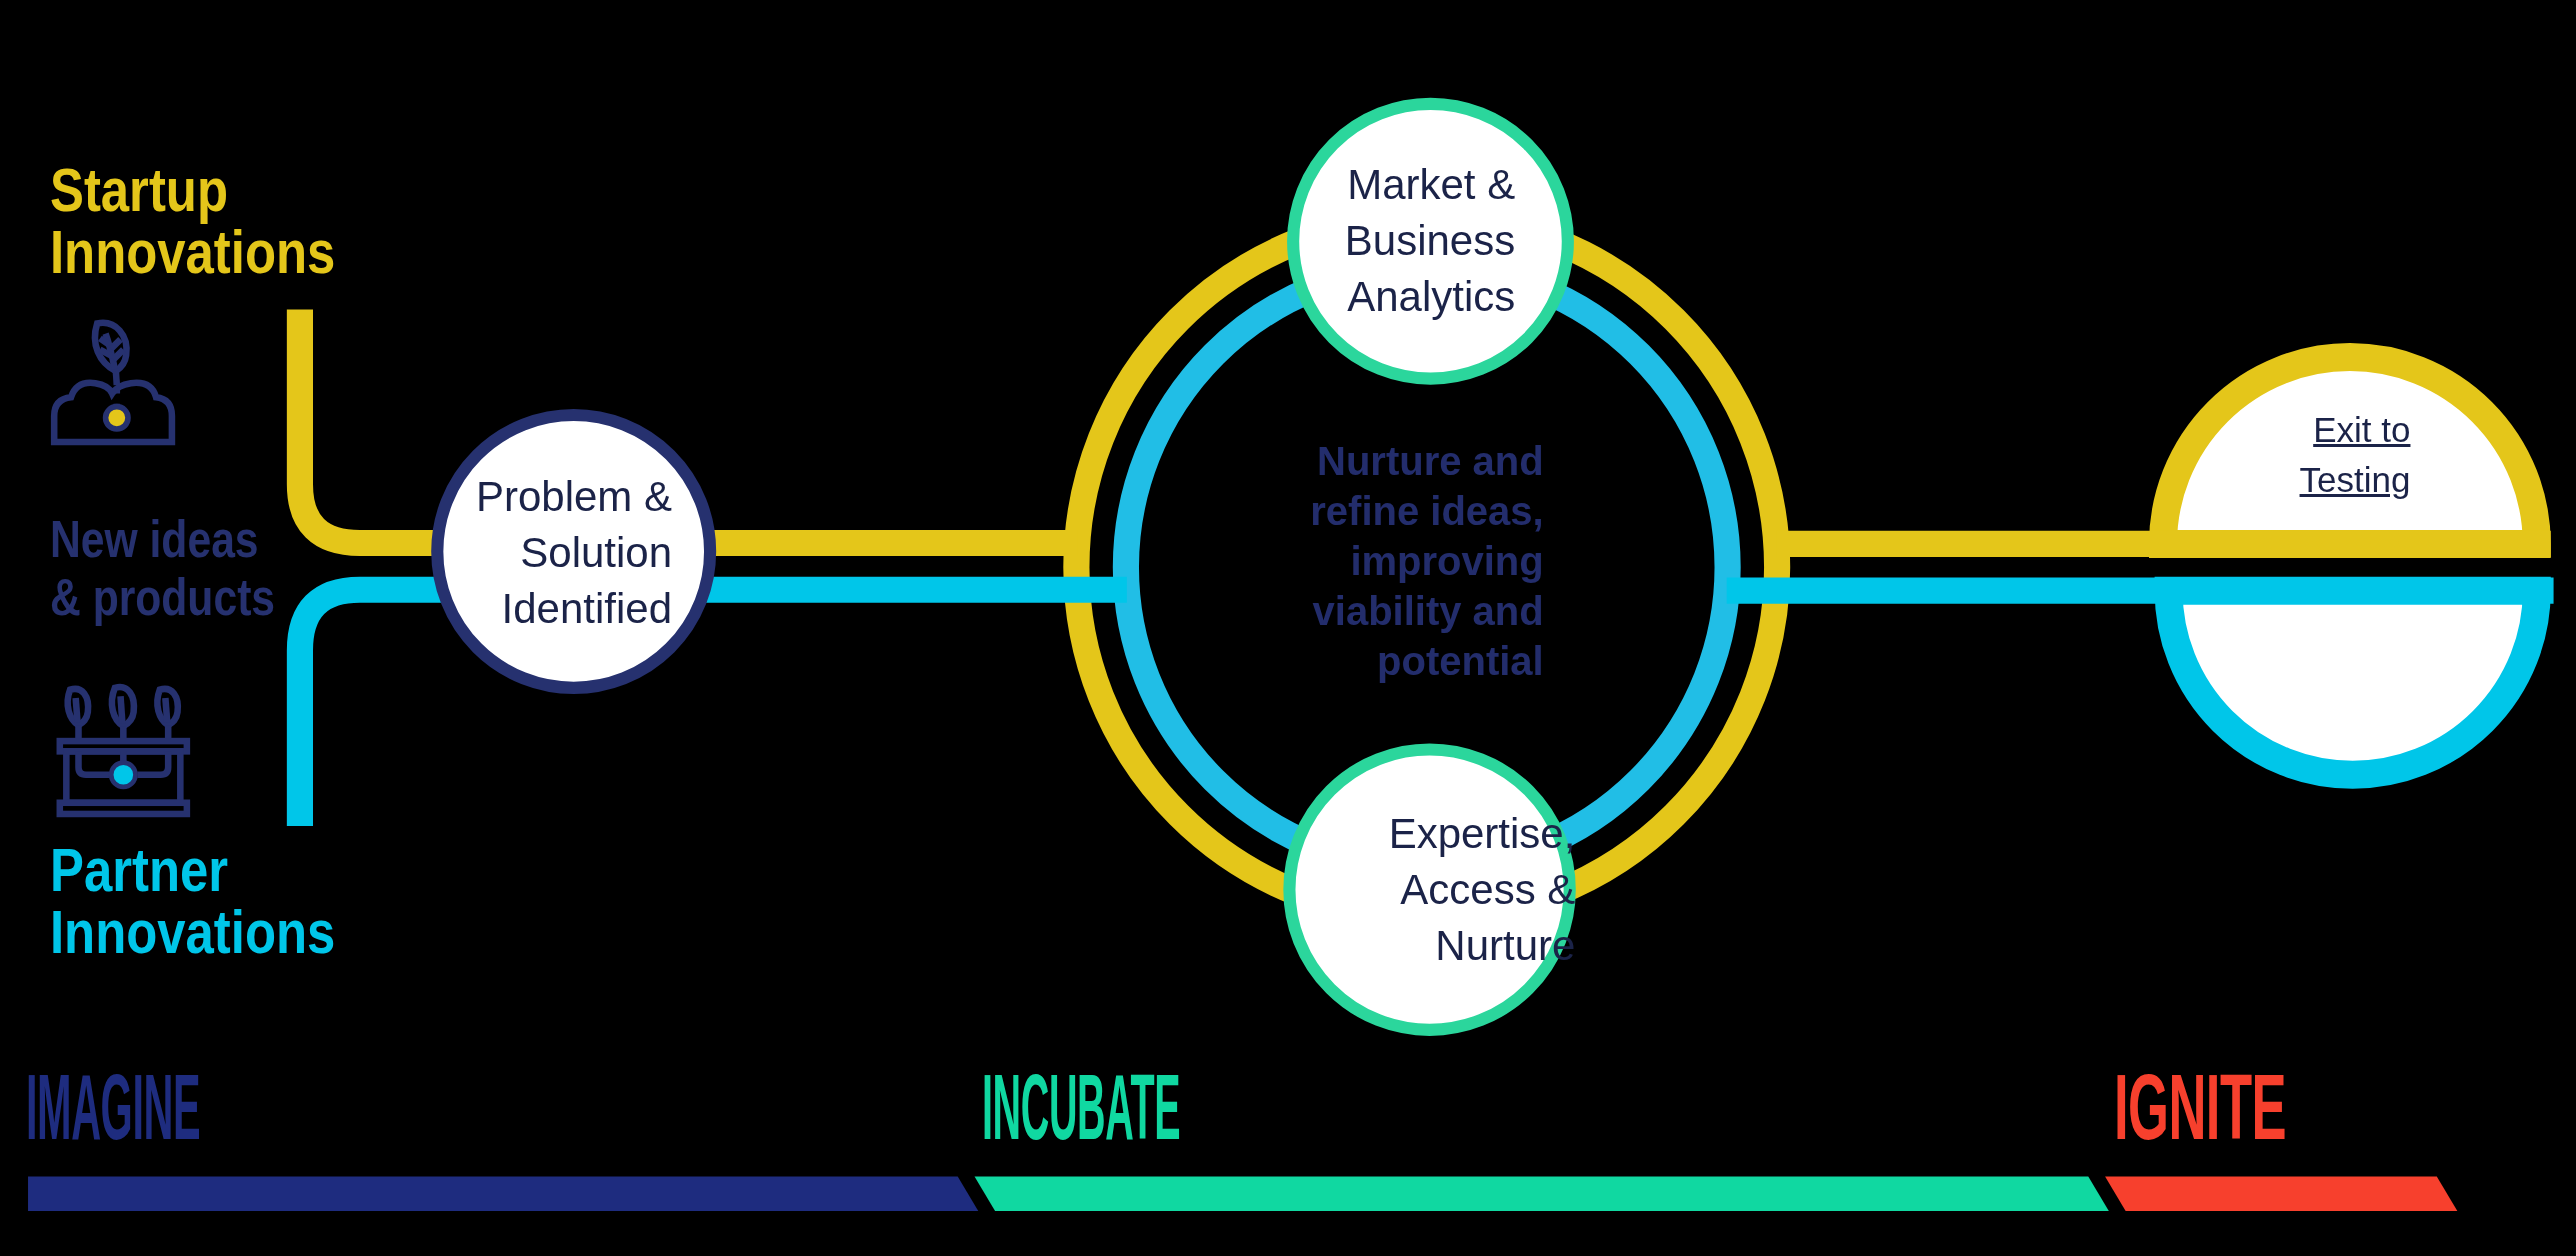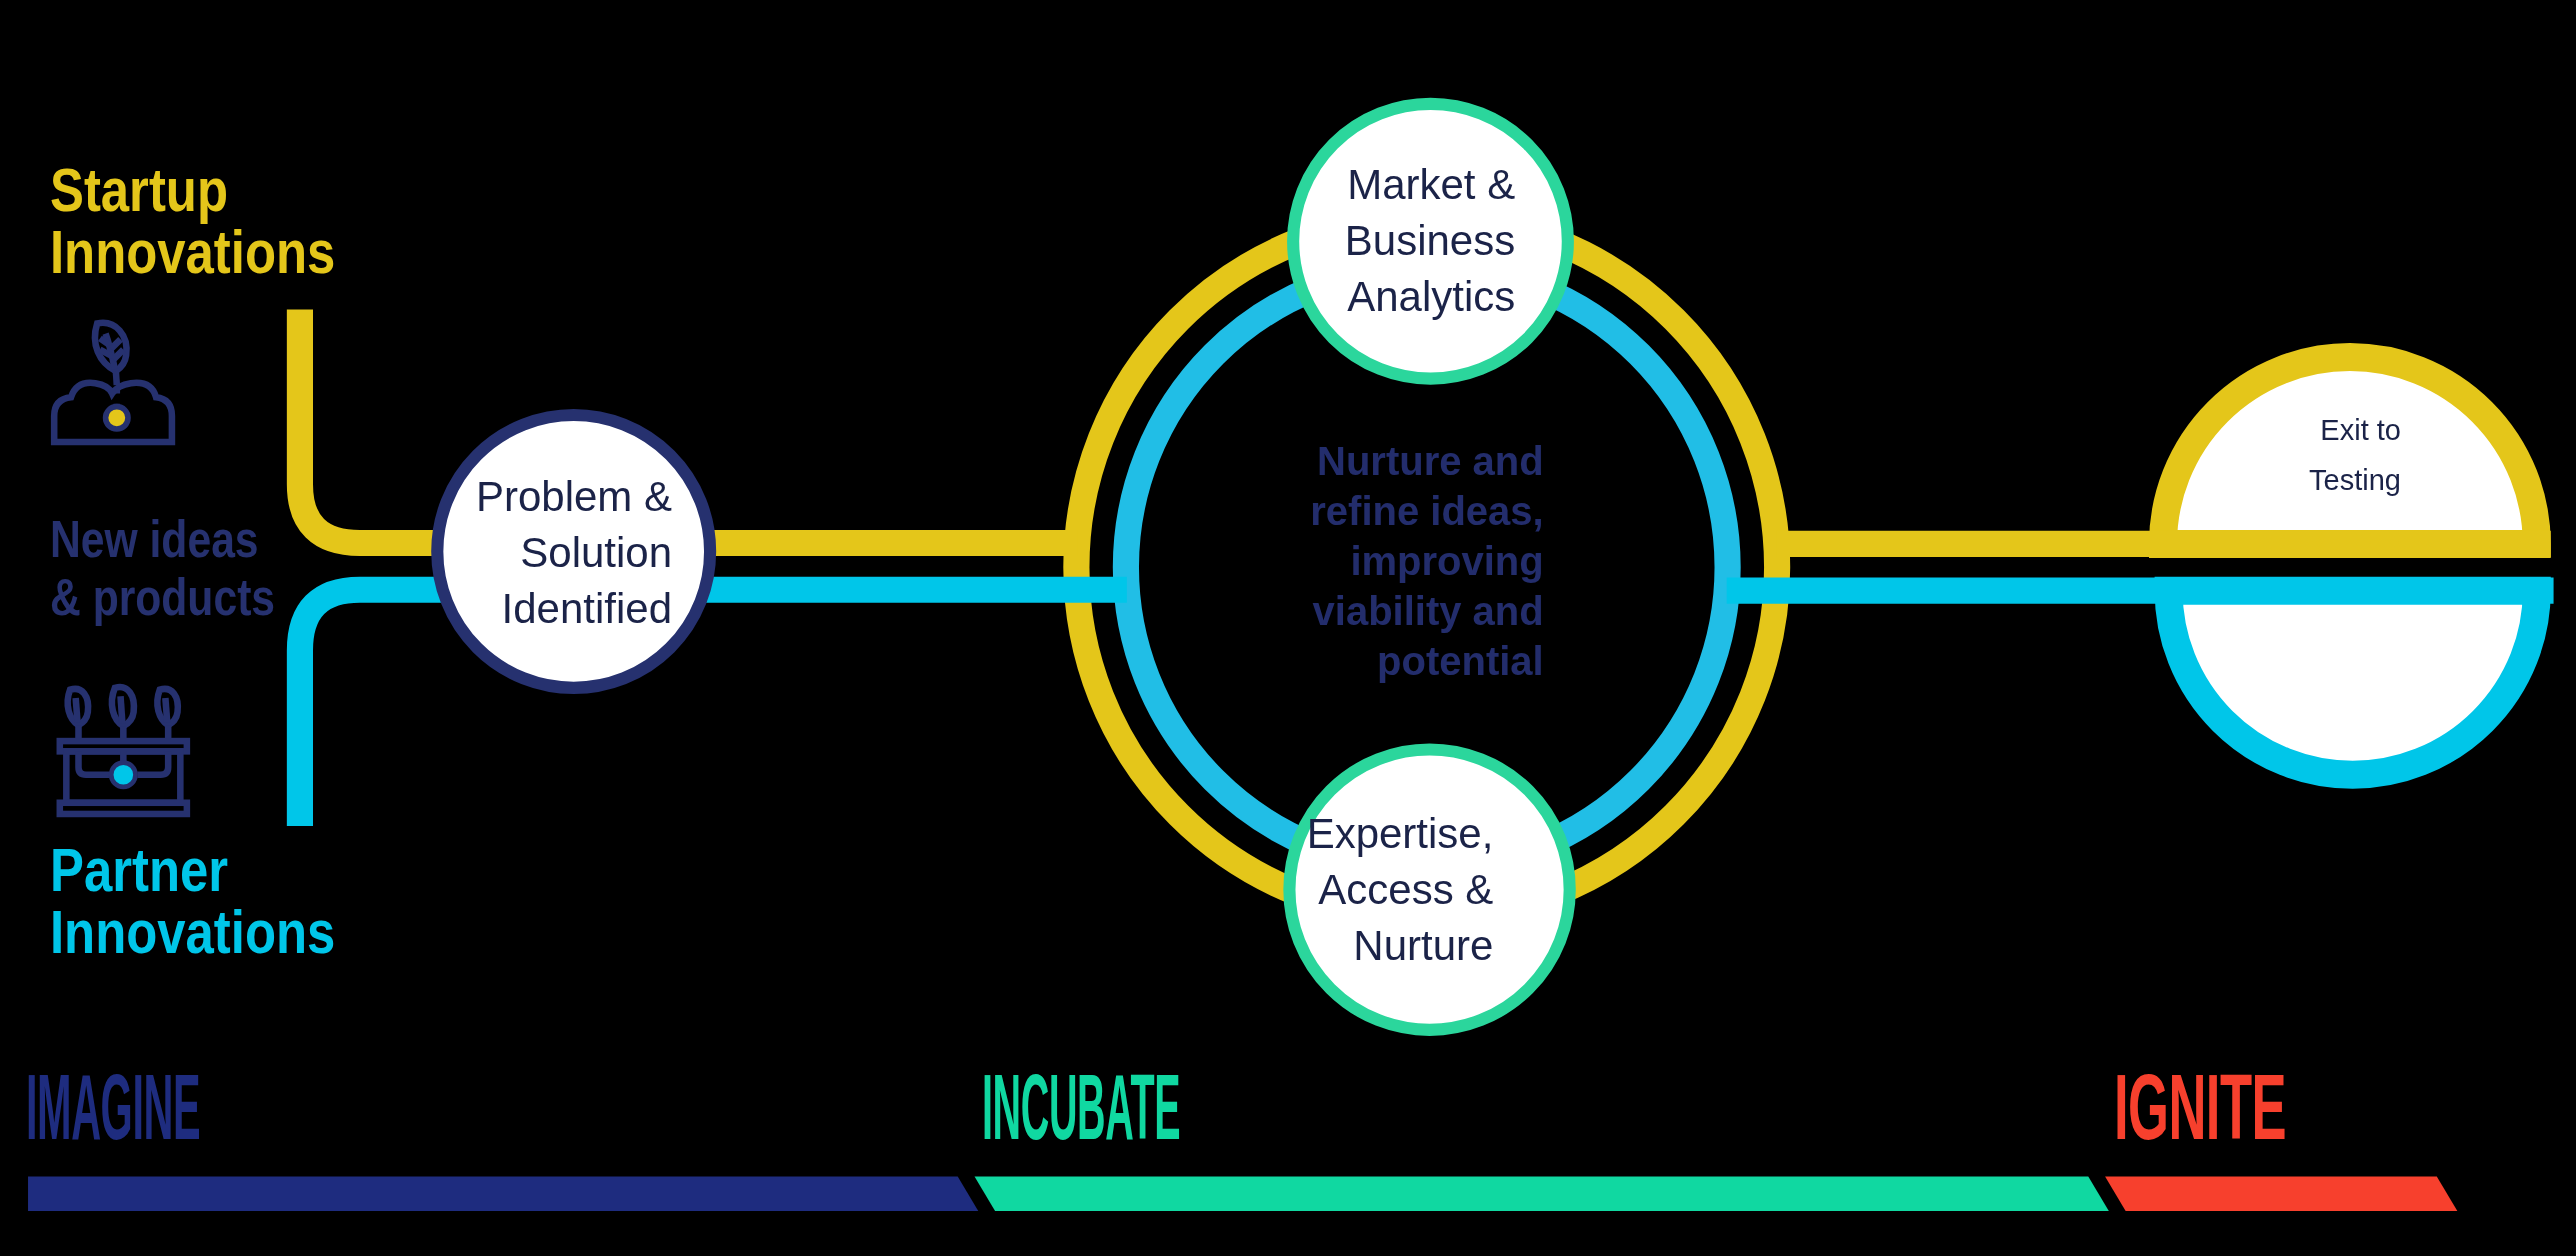--- a/index.html
+++ b/index.html
@@ -15,21 +15,21 @@
   .txt{position:absolute;white-space:nowrap;}
   .center-block{
     transform:translate(-50%,-50%);
     text-align:right;
   }
   .node-text{
     font-size:42px;line-height:56px;
     color:var(--text_navy);
     font-weight:normal;
   }
-  .dome-text{font-size:29px;line-height:50px;color:var(--text_navy);}
+  .dome-text{font-size:35px;line-height:50px;color:var(--text_navy);text-decoration:underline;}
   .nurture-text{
     font-size:40px;line-height:50px;
     font-weight:bold;color:var(--center_navy);
   }
   .heading{
     font-weight:bold;
     transform:scaleX(0.82);
     transform-origin:left top;
   }
   .startup-heading{font-size:62px;line-height:62px;color:var(--yellow);}
@@ -133,21 +133,21 @@
   </div>
 
   <div class="txt center-block nurture-text" style="left:1427px;top:561px">
     <div>Nurture and</div>
     <div>refine ideas,</div>
     <div>improving</div>
     <div>viability and</div>
     <div>potential</div>
   </div>
 
-  <div class="txt center-block node-text" style="left:1400px;top:890px">
+  <div class="txt center-block node-text" style="left:1482px;top:890px">
     <div>Expertise,</div>
     <div>Access &amp;</div>
     <div>Nurture</div>
   </div>
 
   <div class="txt center-block dome-text" style="left:2355px;top:455px">
     <div>Exit to</div>
     <div>Testing</div>
   </div>
 

